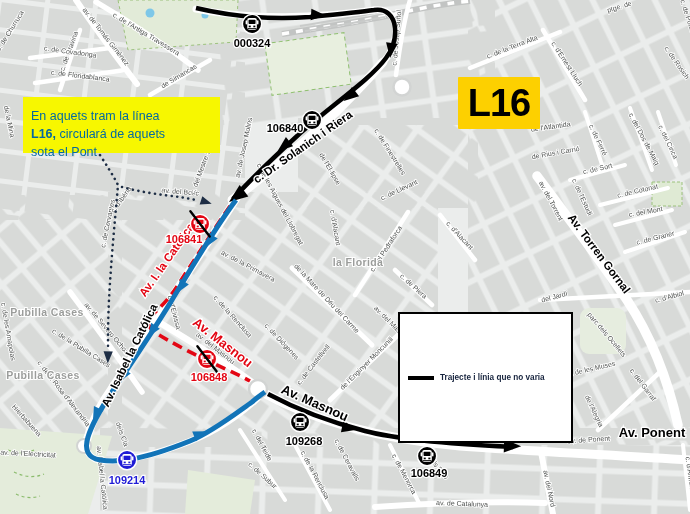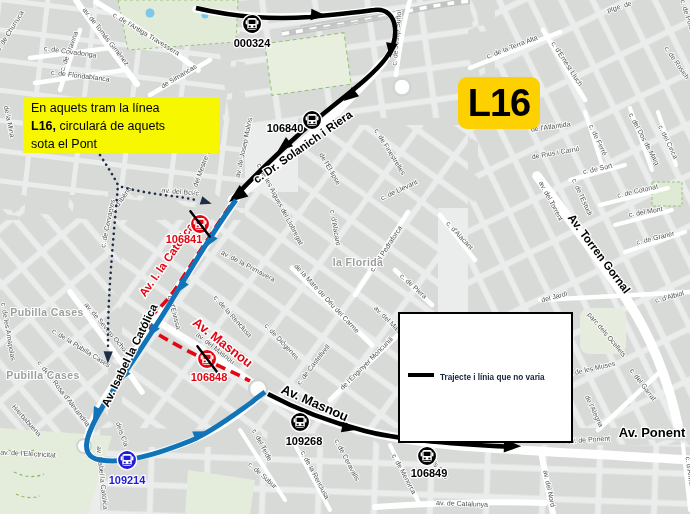--- a/index.html
+++ b/index.html
@@ -9,29 +9,29 @@
   text{font-family:"Liberation Sans",sans-serif;}
   .st{font-size:7px;fill:#4f5250;paint-order:stroke;stroke:#ffffff;stroke-width:1.6px;}
   .pl{font-size:10.5px;font-weight:bold;fill:#9b9d9b;paint-order:stroke;stroke:#fff;stroke-width:2px;letter-spacing:.4px;}
   .rn{font-size:11.5px;font-weight:bold;fill:#000;paint-order:stroke;stroke:#fff;stroke-width:2.6px;}
   .rn.red{fill:#e30613;}
   .rn.big{font-size:13px;}
   .sid{font-size:11px;font-weight:bold;fill:#000;paint-order:stroke;stroke:#fff;stroke-width:2.4px;text-anchor:middle;}
   .sid.red{fill:#e30613;}
   .sid.blue{fill:#1f1bd6;}
   .note{position:absolute;left:23px;top:97px;width:197px;height:56px;background:#f7f700;
-        color:#000000;font-size:12.5px;line-height:18px;padding:2px 0 0 8px;box-sizing:border-box;}
+        color:#0369a1;font-size:12.5px;line-height:18px;padding:10px 0 0 8px;box-sizing:border-box;}
   .note b{font-weight:bold;}
   .badge{position:absolute;left:458px;top:77px;width:82px;height:52px;background:#fdd000;
-         border-radius:9px;display:flex;align-items:center;justify-content:center;
+         border-radius:1px;display:flex;align-items:center;justify-content:center;
          font-size:38px;font-weight:bold;color:#000;letter-spacing:-1px;}
   .legend{position:absolute;left:398px;top:312px;width:175px;height:131px;background:#fff;
           border:2px solid #000;box-sizing:border-box;display:flex;flex-direction:column;
           justify-content:space-evenly;padding:3px 4px 3px 7px;}
-  .lrow{display:flex;align-items:flex-start;gap:6px;}
+  .lrow{display:flex;align-items:center;gap:6px;}
   .ltxt{font-size:8.2px;font-weight:bold;color:#16233d;white-space:nowrap;}
   .swrap{width:27px;display:flex;justify-content:center;flex:0 0 27px;}
   .sw-black{width:26px;height:4px;background:#000;}
   .sw-blue{width:26px;height:4px;background:#1274b8;}
   .sw-red{width:27px;height:4.5px;background:repeating-linear-gradient(90deg,#e30613 0 7px,transparent 7px 11px);}
   .lic{width:19px;height:19px;overflow:visible;}
 </style>
 </head>
 <body>
 

